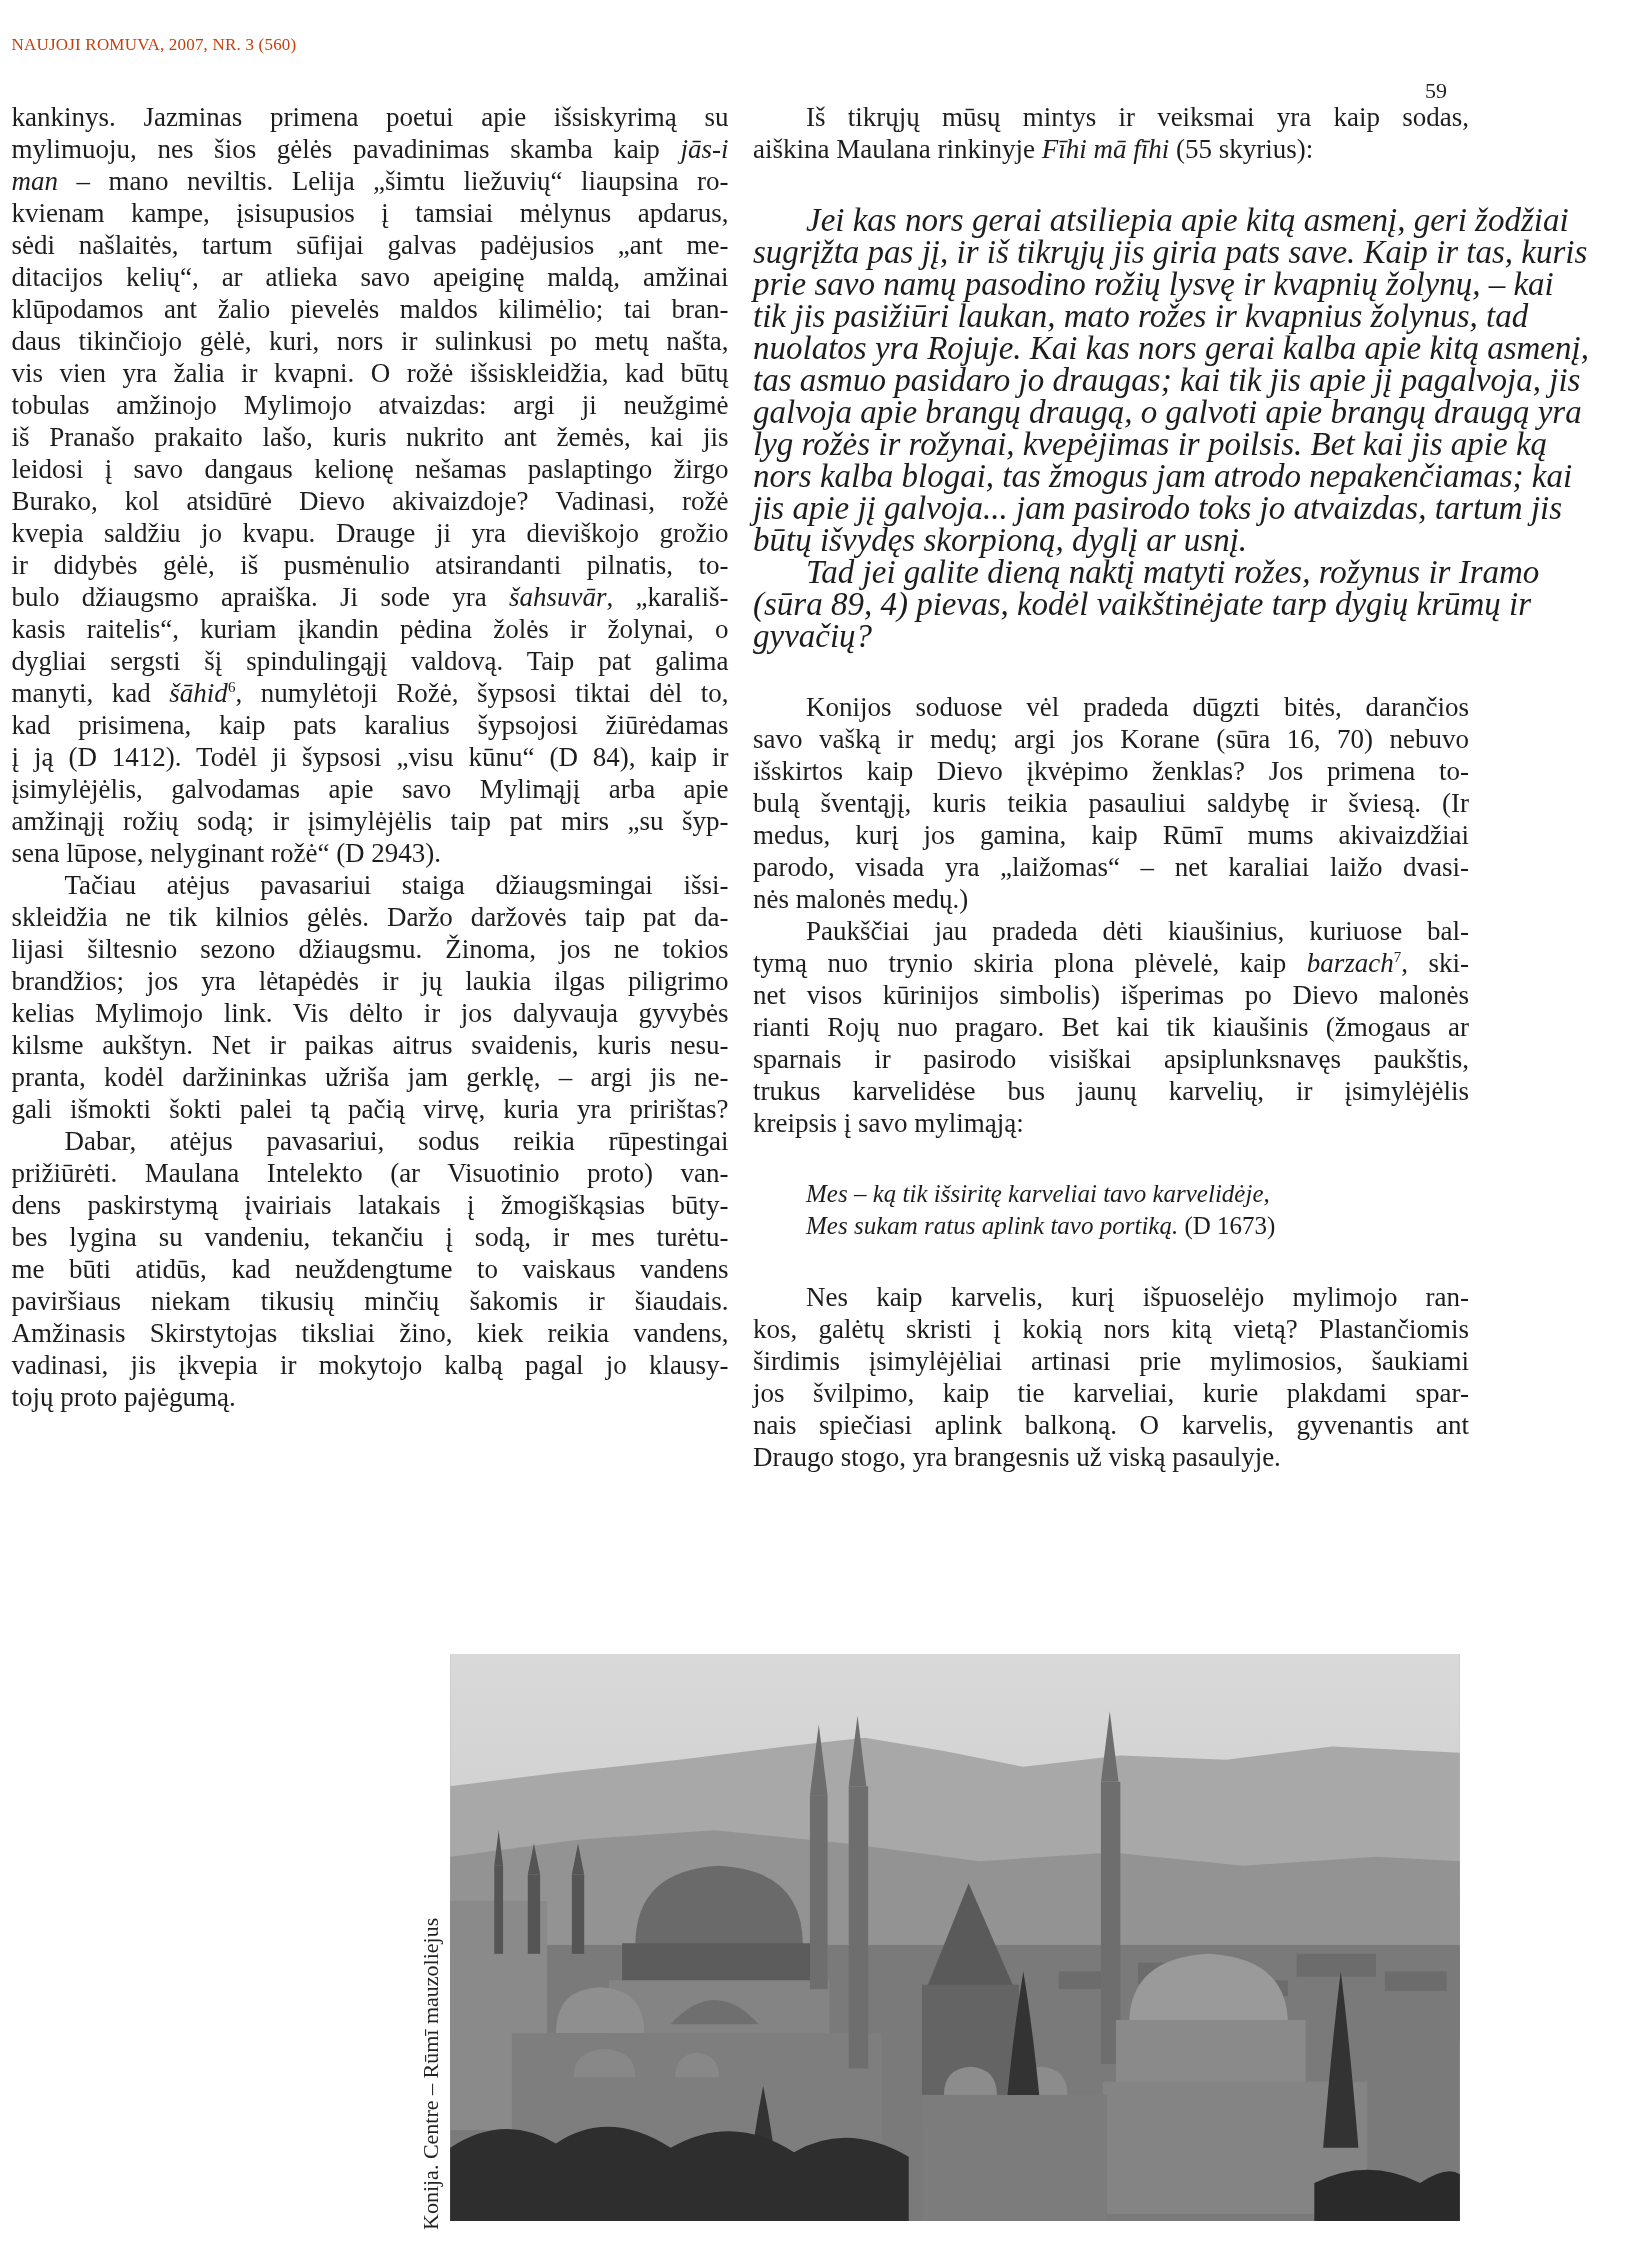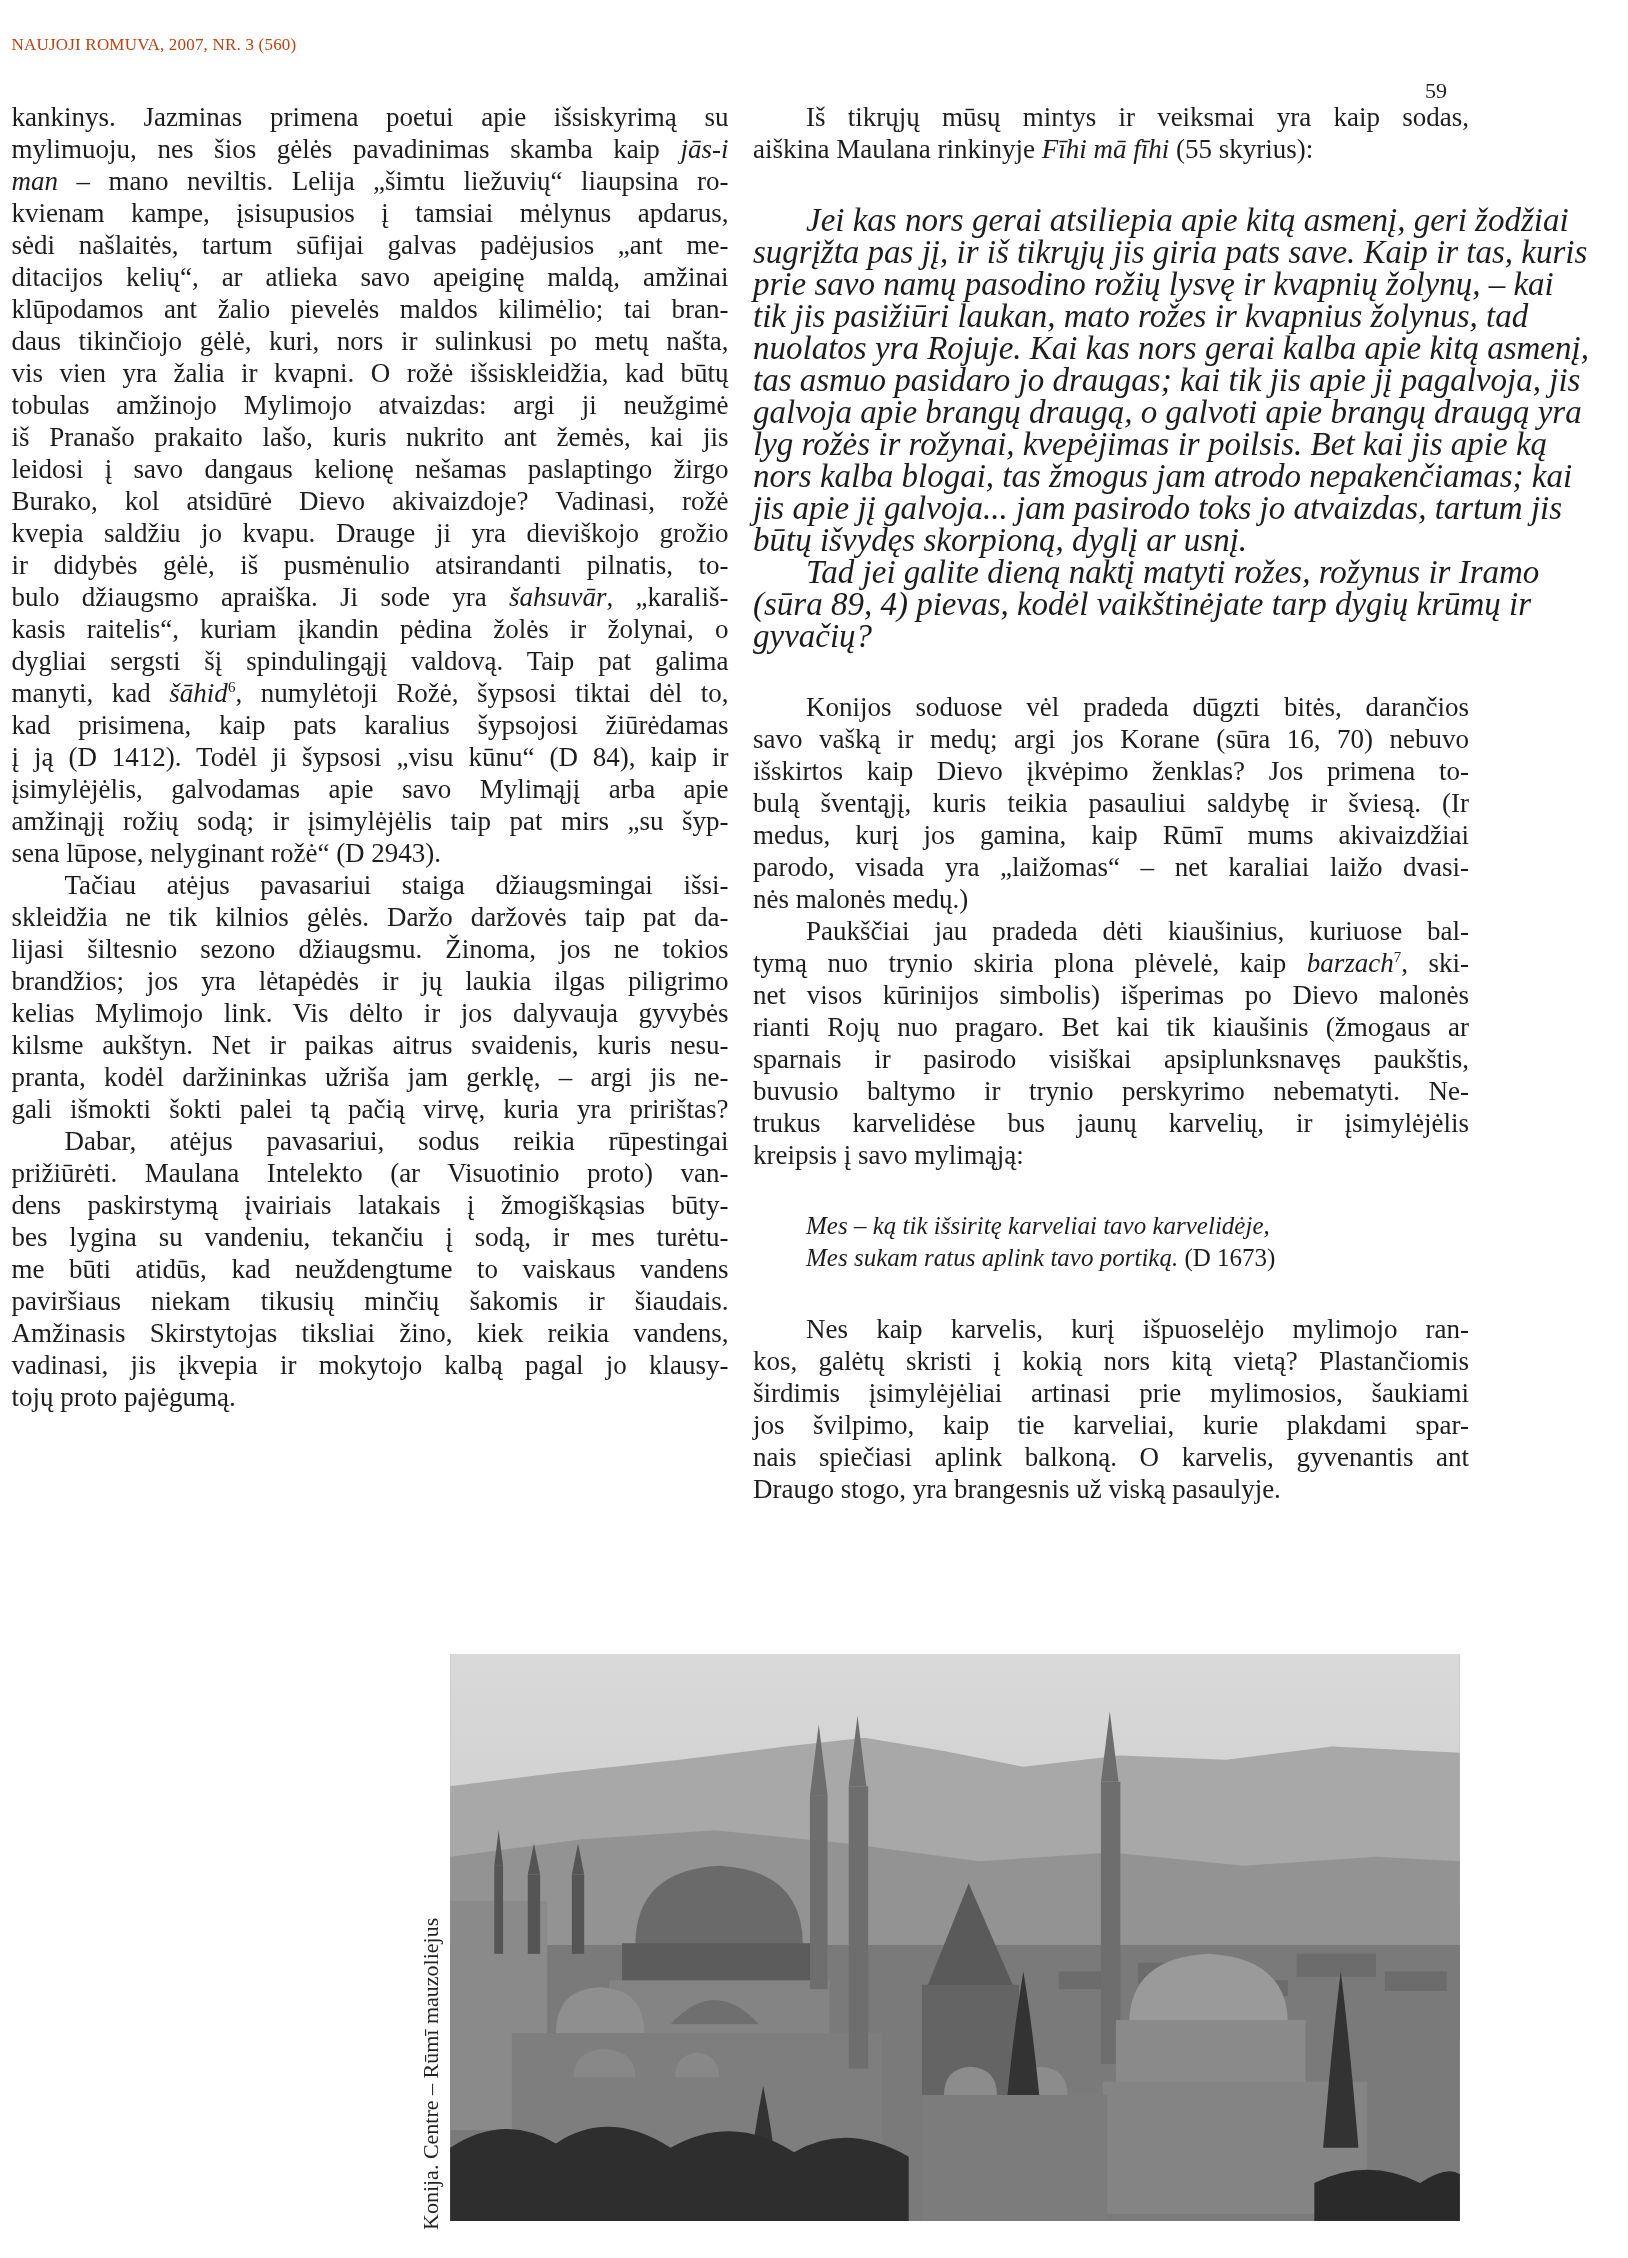--- a/index.html
+++ b/index.html
@@ -117,21 +117,20 @@
   <span class="line">išskirtos kaip Dievo įkvėpimo ženklas? Jos primena to-</span>
   <span class="line">bulą šventąjį, kuris teikia pasauliui saldybę ir šviesą. (Ir</span>
   <span class="line">medus, kurį jos gamina, kaip Rūmī mums akivaizdžiai</span>
   <span class="line">parodo, visada yra „laižomas“ – net karaliai laižo dvasi-</span>
   <span class="line last">nės malonės medų.)</span>
   <span class="line indent">Paukščiai jau pradeda dėti kiaušinius, kuriuose bal-</span>
   <span class="line"><span>tymą nuo trynio skiria plona plėvelė, kaip </span><span class="it">barzach</span><sup>7</sup><span>, ski-</span></span>
   <span class="line">net visos kūrinijos simbolis) išperimas po Dievo malonės</span>
   <span class="line">rianti Rojų nuo pragaro. Bet kai tik kiaušinis (žmogaus ar</span>
   <span class="line">sparnais ir pasirodo visiškai apsiplunksnavęs paukštis,</span>
-  <span class="line">buvusio baltymo ir trynio perskyrimo nebematyti. Ne-</span>
   <span class="line">trukus karvelidėse bus jaunų karvelių, ir įsimylėjėlis</span>
   <span class="line last">kreipsis į savo mylimąją:</span>
 
   <div class="gap-lg"></div>
 
   <div class="verse">
     <span class="line it">Mes – ką tik išsiritę karveliai tavo karvelidėje,</span>
     <span class="line"><span class="it">Mes sukam ratus aplink tavo portiką.</span><span> (D 1673)</span></span>
   </div>
 

